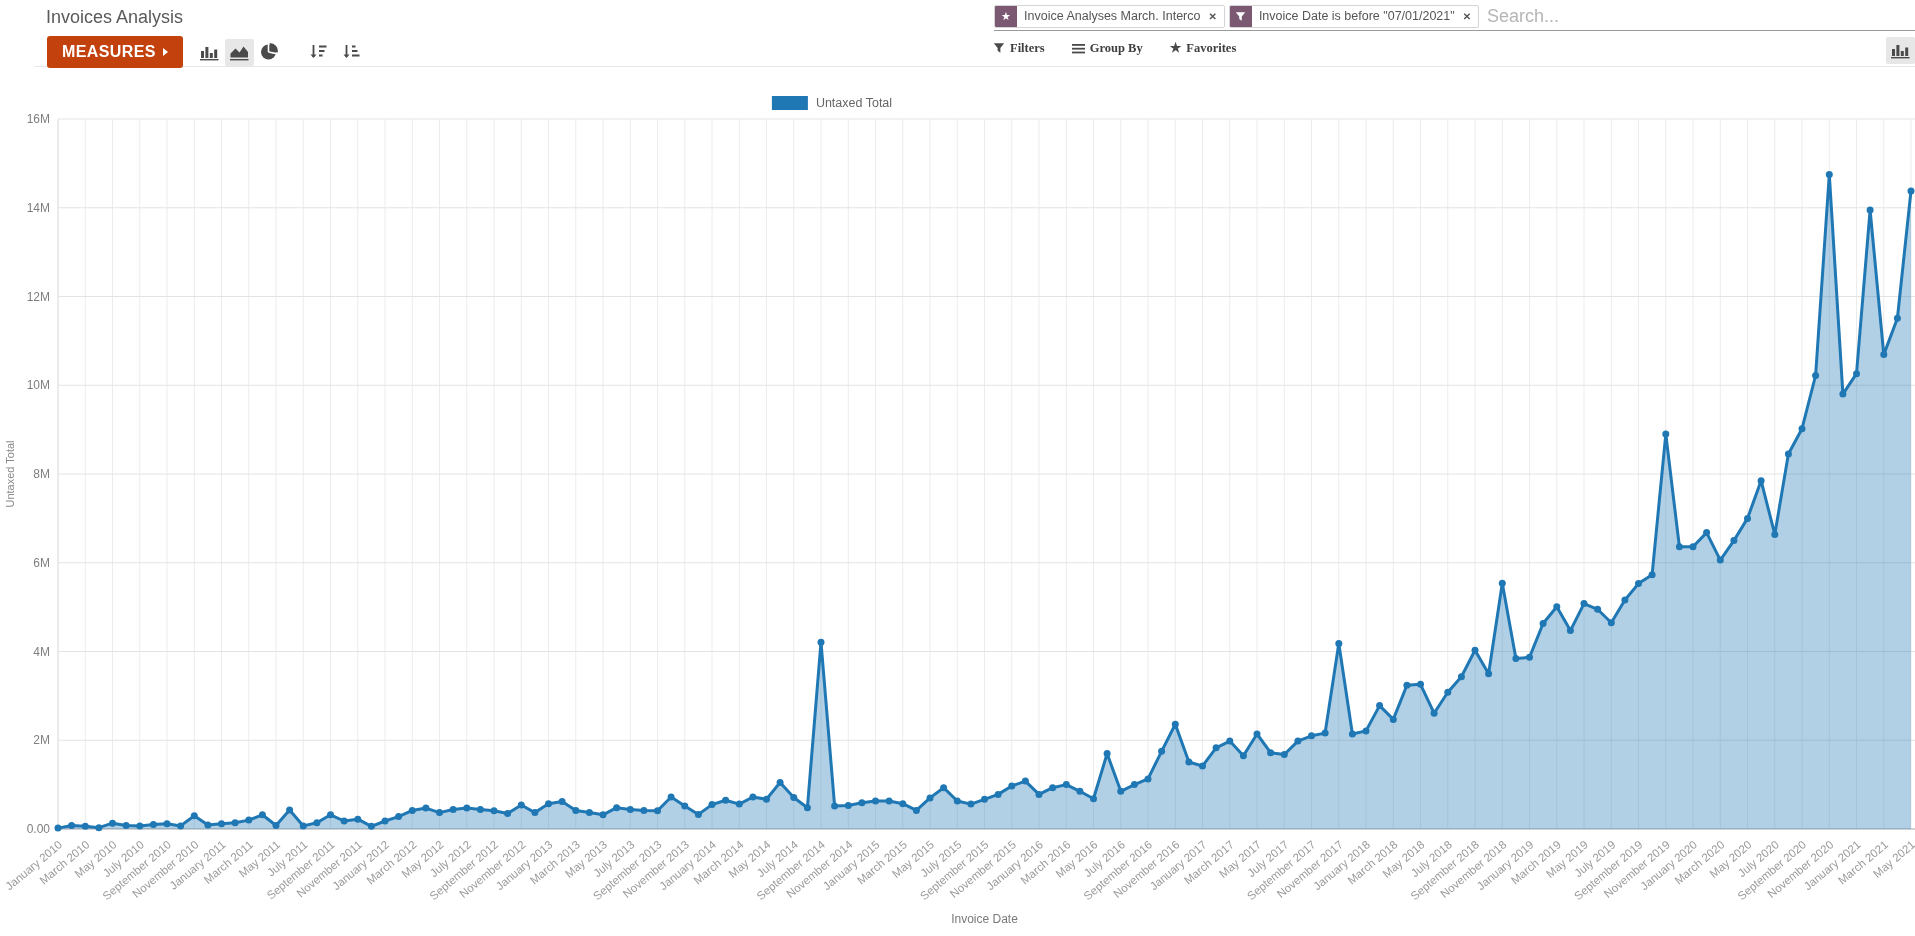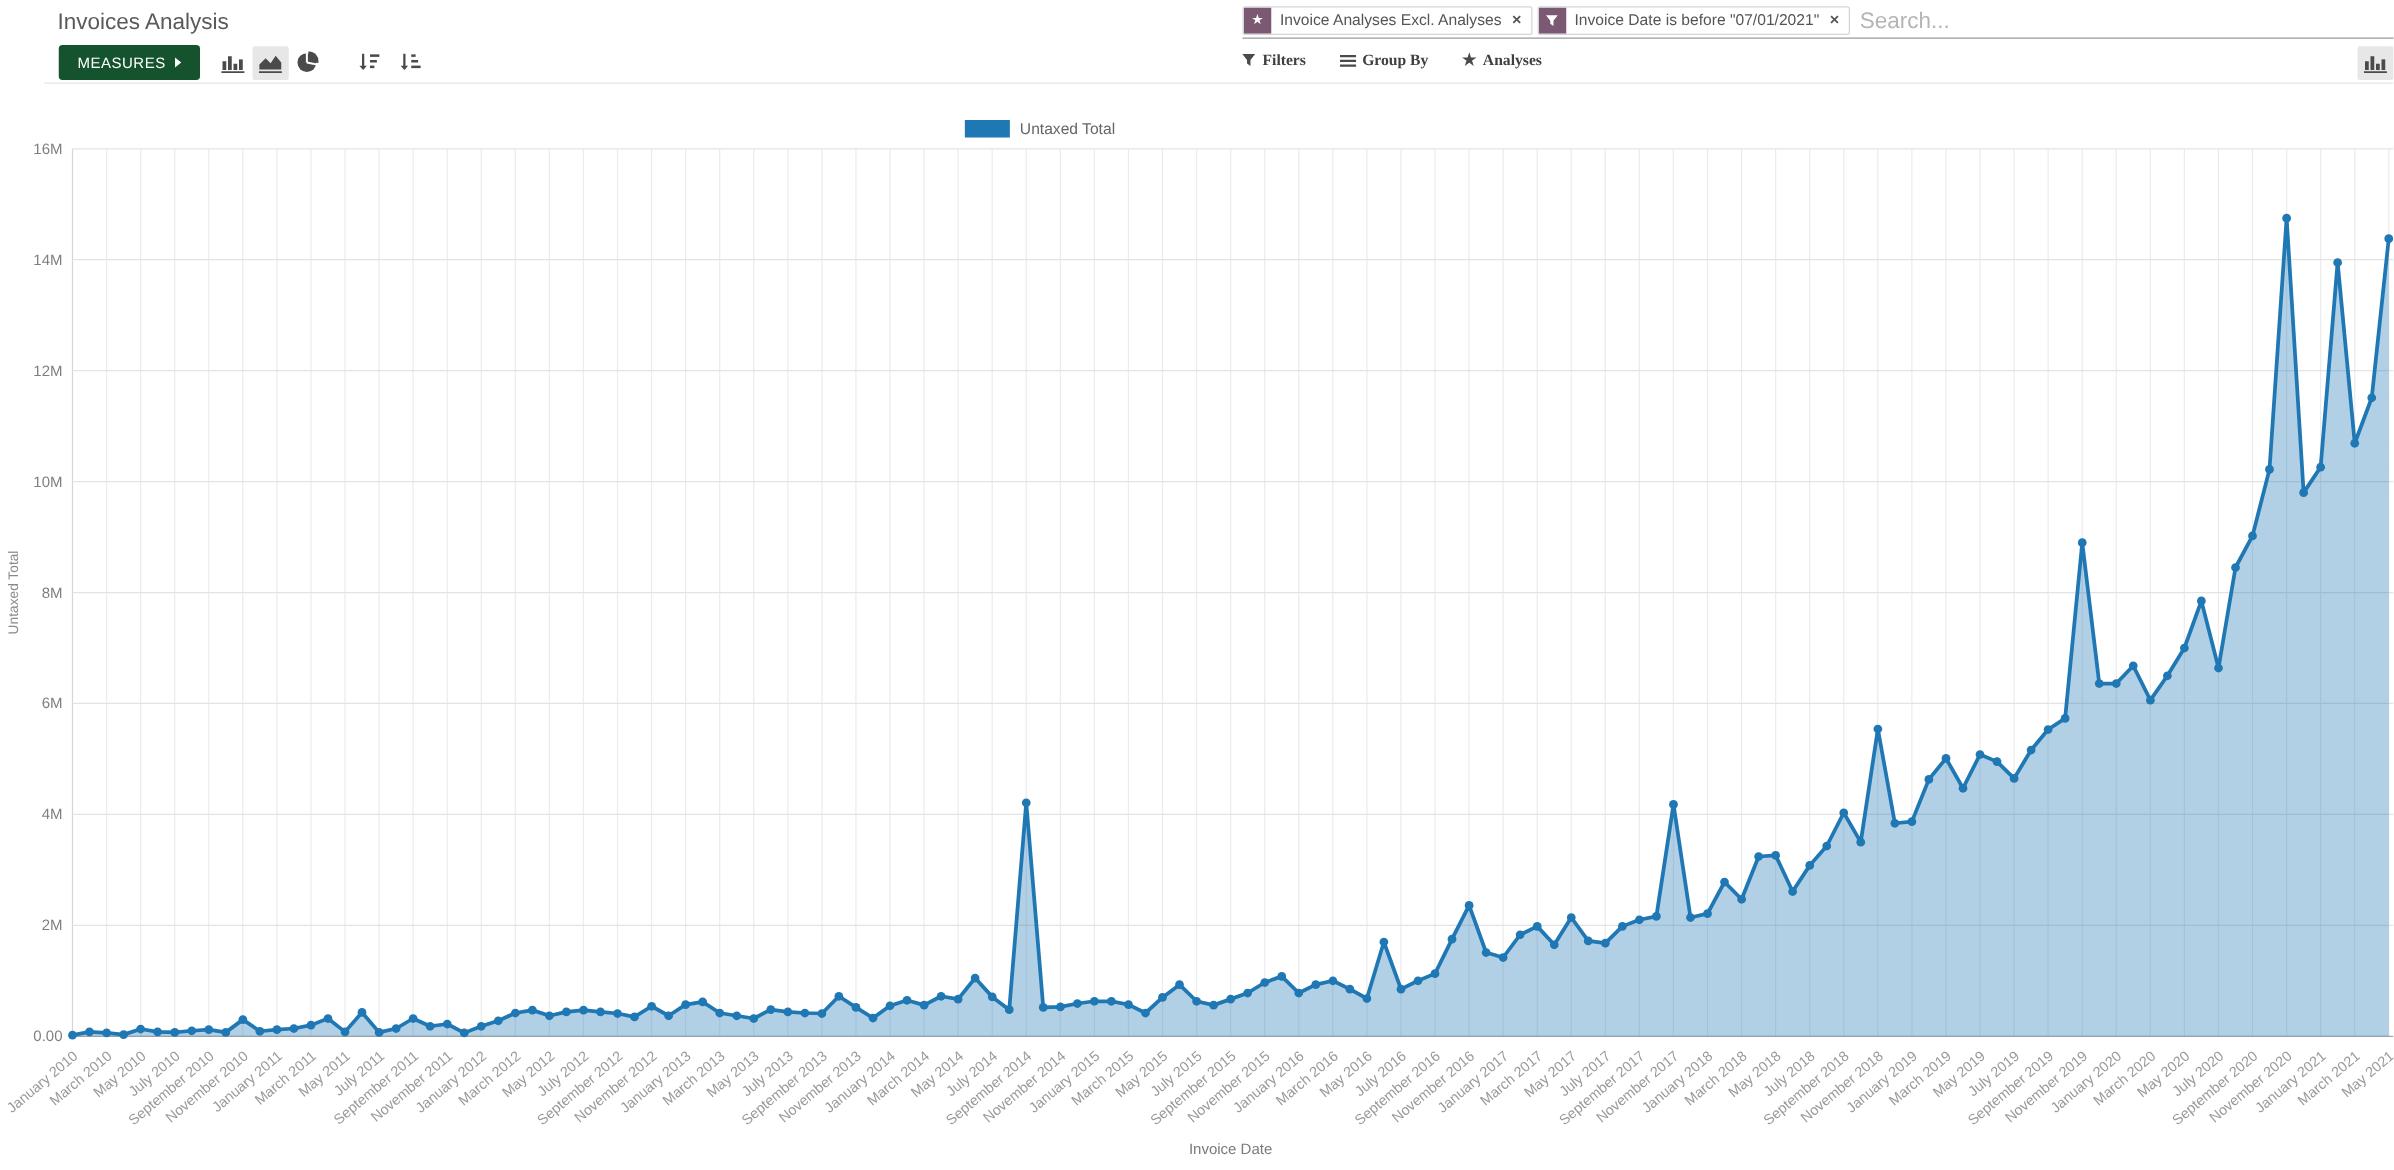--- a/index.html
+++ b/index.html
@@ -17,22 +17,22 @@
   .facet-icon{width:22px;display:flex;align-items:center;justify-content:center;background:#7c5973;color:#fff;
     font-size:11px;line-height:1;}
   .facet-label{display:flex;align-items:center;padding:0 7px 0 7px;font-size:12.5px;color:#555;white-space:nowrap;}
   .facet-remove{display:flex;align-items:center;padding:0 7px 0 1px;font-size:10px;color:#555;cursor:pointer;font-weight:bold;}
   .search-input{flex:1;border:none;outline:none;font-size:18px;color:#555;min-width:40px;
     font-family:"Liberation Sans",sans-serif;padding:0 4px;}
   .search-input::placeholder{color:#b5b5b5;}
   .search-btn{flex:none;margin-right:10px;cursor:pointer;display:flex;align-items:center;}
 
   .cp-row2{position:absolute;left:12px;top:36px;display:flex;align-items:center;}
-  .btn-measures{display:inline-flex;align-items:center;gap:7px;background:#14532d;color:#fff;border:none;
-    border-radius:3px;font-size:12px;font-weight:normal;letter-spacing:.4px;padding:7px 15px;cursor:pointer;
+  .btn-measures{display:inline-flex;align-items:center;gap:7px;background:#c2410c;color:#fff;border:none;
+    border-radius:3px;font-size:16px;font-weight:bold;letter-spacing:.4px;padding:7px 15px;cursor:pointer;
     font-family:"Liberation Sans",sans-serif;}
   .caret-right{width:0;height:0;border-top:4px solid transparent;border-bottom:4px solid transparent;border-left:5px solid #fff;}
   .icon-btn{width:29px;height:27px;display:inline-flex;align-items:center;justify-content:center;background:transparent;
     border:none;border-radius:2px;cursor:pointer;padding:0;}
   .icon-btn.active{background:#e7e7e7;}
   .chart-type-group{display:flex;align-items:center;margin-left:12px;gap:1px;}
   .sort-group{display:flex;align-items:center;margin-left:20px;gap:4px;}
 
   .cp-center{position:absolute;left:958px;top:40px;display:flex;align-items:center;gap:27px;}
   .cp-link{display:inline-flex;align-items:center;gap:5px;background:none;border:none;font-size:12.5px;color:#3f3f3f;
@@ -51,21 +51,21 @@
 <body>
 
 <div class="page">
 
   <header class="control-panel">
     <h1 class="page-title">Invoices Analysis</h1>
 
     <div class="search-zone">
       <div class="facet">
         <span class="facet-icon">★</span>
-        <span class="facet-label">Invoice Analyses Excl. Analyses</span>
+        <span class="facet-label">Invoice Analyses March. Interco</span>
         <span class="facet-remove">✕</span>
       </div>
       <div class="facet">
         <span class="facet-icon">
           <svg width="11" height="11" viewBox="0 0 14 13">
               <path d="M1 1 H13 L8.6 6.6 V12 L5.4 9.8 V6.6 Z" fill="#fff"></path>
             </svg>
         </span>
         <span class="facet-label">Invoice Date is before "07/01/2021"</span>
         <span class="facet-remove">✕</span>
@@ -142,21 +142,21 @@
       <button class="cp-link">
         <svg width="13" height="11" viewBox="0 0 13 11">
           <rect x="0" y="1" width="13" height="1.8" fill="#4a4a4a"></rect>
           <rect x="0" y="4.8" width="13" height="1.8" fill="#4a4a4a"></rect>
           <rect x="0" y="8.6" width="13" height="1.8" fill="#4a4a4a"></rect>
         </svg>
         <span>Group By</span>
       </button>
       <button class="cp-link">
         <span style="font-size:13px;color:#4a4a4a;">★</span>
-        <span>Analyses</span>
+        <span>Favorites</span>
       </button>
     </div>
 
     <div class="view-switcher">
       <button class="icon-btn active">
         <svg width="19" height="17" viewBox="0 0 19 17">
           <rect x="1" y="7" width="3" height="7" fill="#4a4a4a"></rect>
           <rect x="5.4" y="3" width="3" height="11" fill="#4a4a4a"></rect>
           <rect x="9.8" y="9" width="3" height="5" fill="#4a4a4a"></rect>
           <rect x="14.2" y="5.5" width="3" height="8.5" fill="#4a4a4a"></rect>

